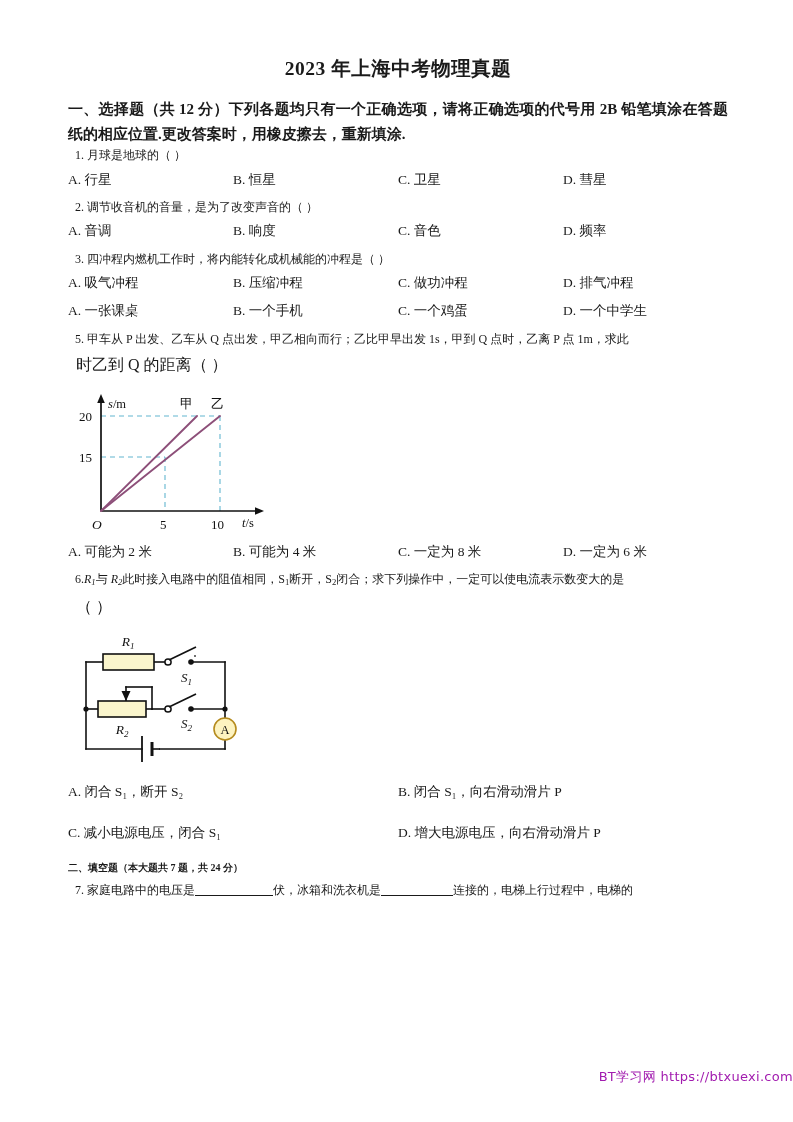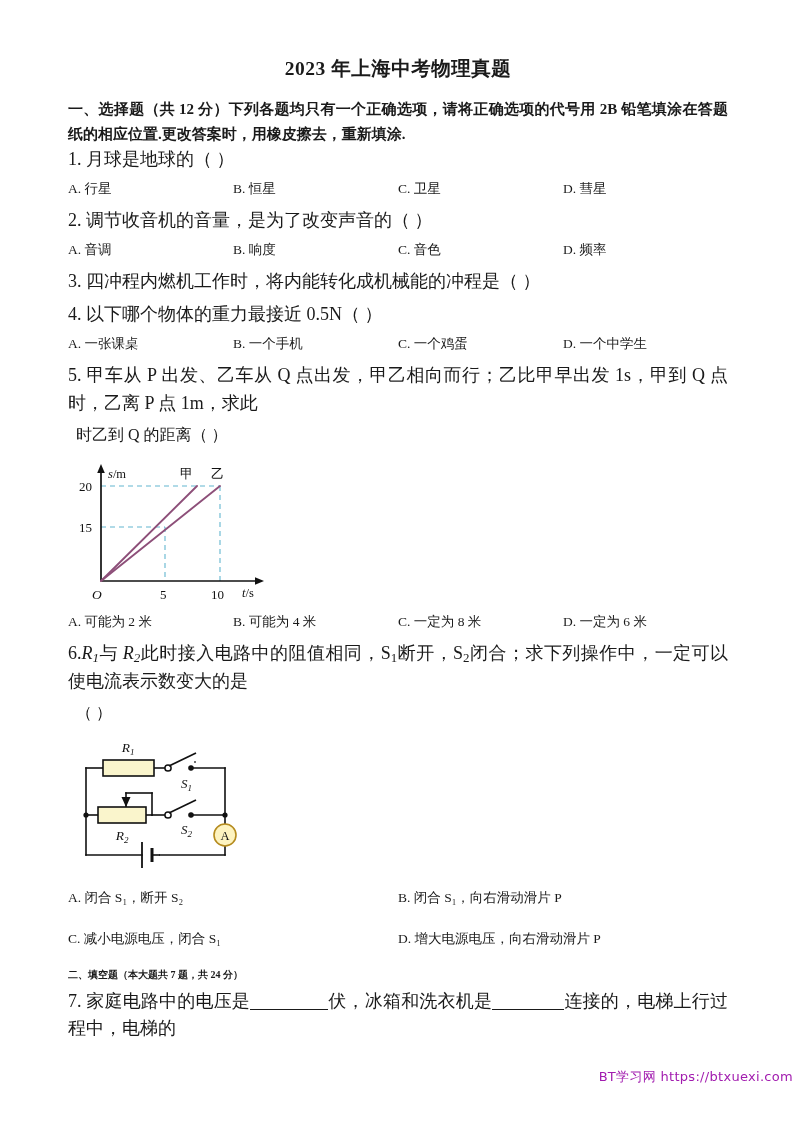--- a/index.html
+++ b/index.html
@@ -45,23 +45,23 @@
     text-align: justify;
   }
   .section-head-2 {
     font-size: 10px;
     font-weight: bold;
     line-height: 1.6;
     margin: 0 0 5px 0;
   }
 
   .qtext {
-    font-size: 18px;
+    font-size: 12px;
     line-height: 1.55;
-    margin: 0 0 5px 0;
+    margin: 0 0 5px 7px;
     text-align: justify;
   }
   .qtext-indent2 {
     font-size: 16px;
     line-height: 1.55;
     margin: 0 0 4px 0;
     padding-left: 8px;
   }
 
   .options {
@@ -125,22 +125,27 @@
 
     <div class="qtext"><span>2.</span> <span>调节收音机的音量，是为了改变声音的（     ）</span></div>
     <div class="options">
       <span class="opt">A. 音调</span>
       <span class="opt">B. 响度</span>
       <span class="opt">C. 音色</span>
       <span class="opt">D. 频率</span>
     </div>
 
     <div class="qtext"><span>3.</span> <span>四冲程内燃机工作时，将内能转化成机械能的冲程是（      ）</span></div>
-
-    <div class="qtext"><span>4.</span> <span>以下哪个物体的重力最接近 0.5N（      ）</span></div>
+    <div class="options">
+      <span class="opt">A. 吸气冲程</span>
+      <span class="opt">B. 压缩冲程</span>
+      <span class="opt">C. 做功冲程</span>
+      <span class="opt">D. 排气冲程</span>
+    </div>
+
     <div class="options">
       <span class="opt">A. 一张课桌</span>
       <span class="opt">B. 一个手机</span>
       <span class="opt">C. 一个鸡蛋</span>
       <span class="opt">D. 一个中学生</span>
     </div>
 
     <div class="qtext"><span>5.</span> <span>甲车从 P 出发、乙车从 Q 点出发，甲乙相向而行；乙比甲早出发 1s，甲到 Q 点时，乙离 P 点 1m，求此</span></div>
     <div class="qtext-indent2">时乙到 Q 的距离（      ）</div>
 

